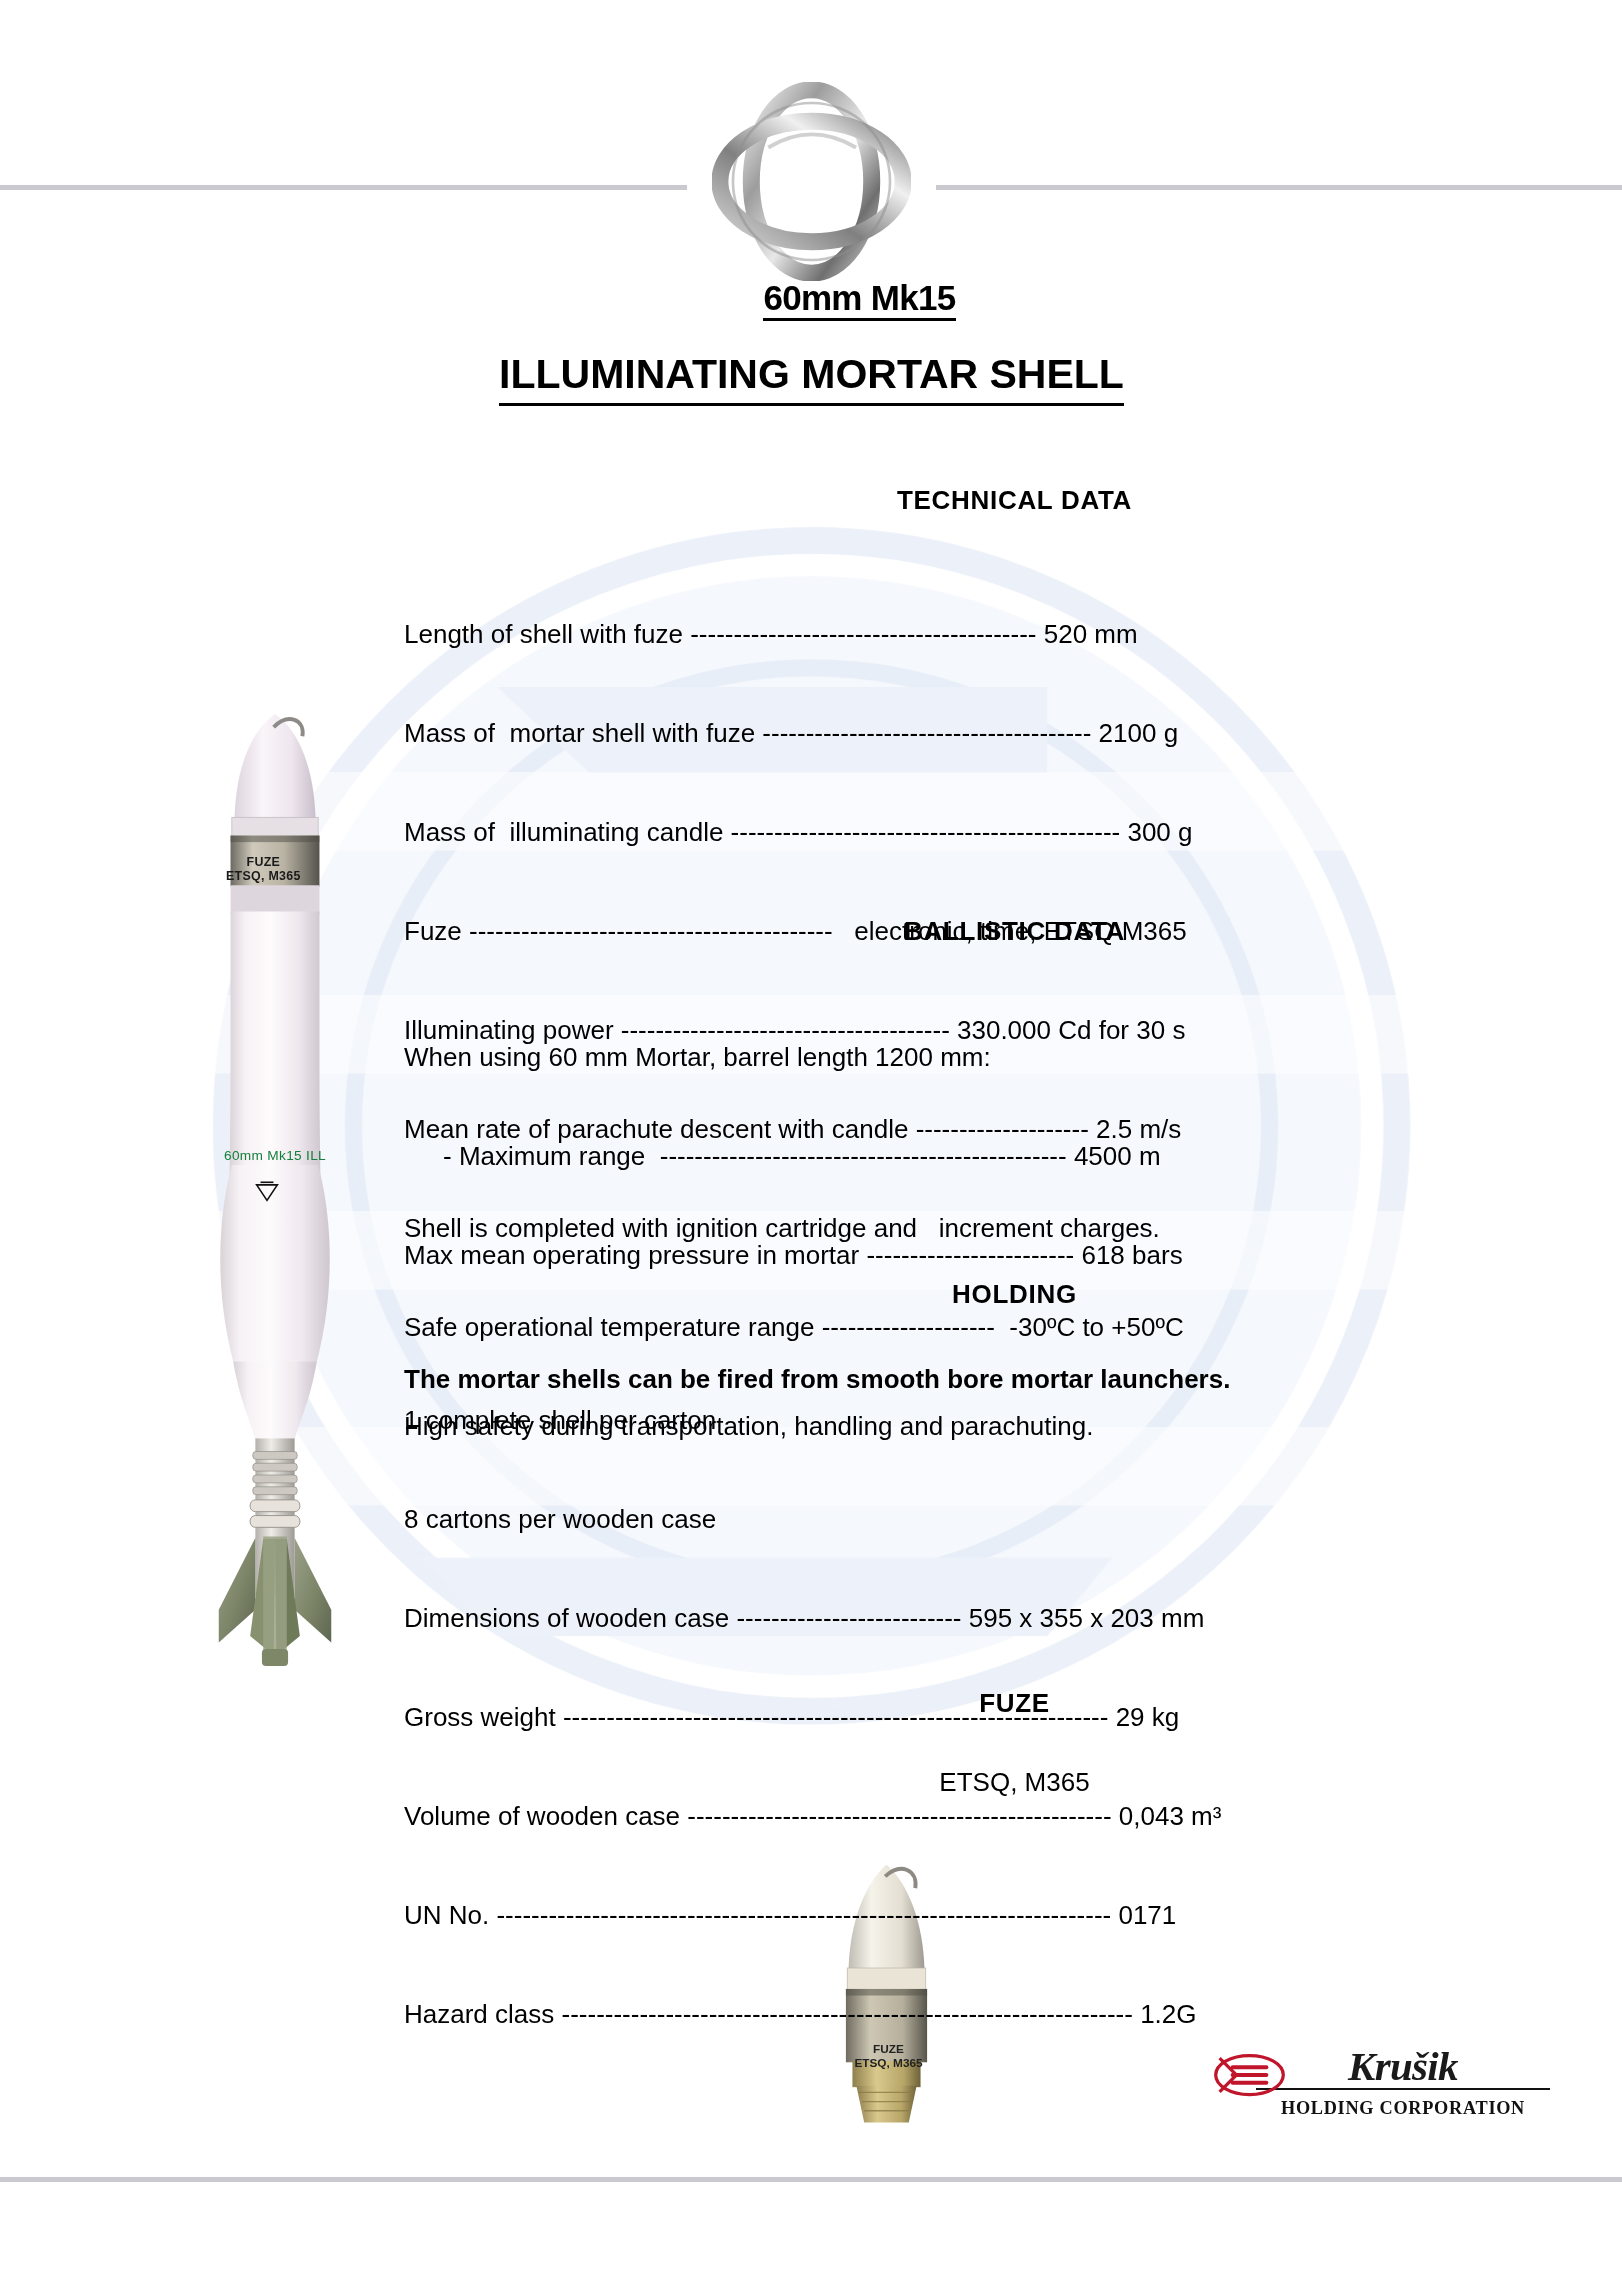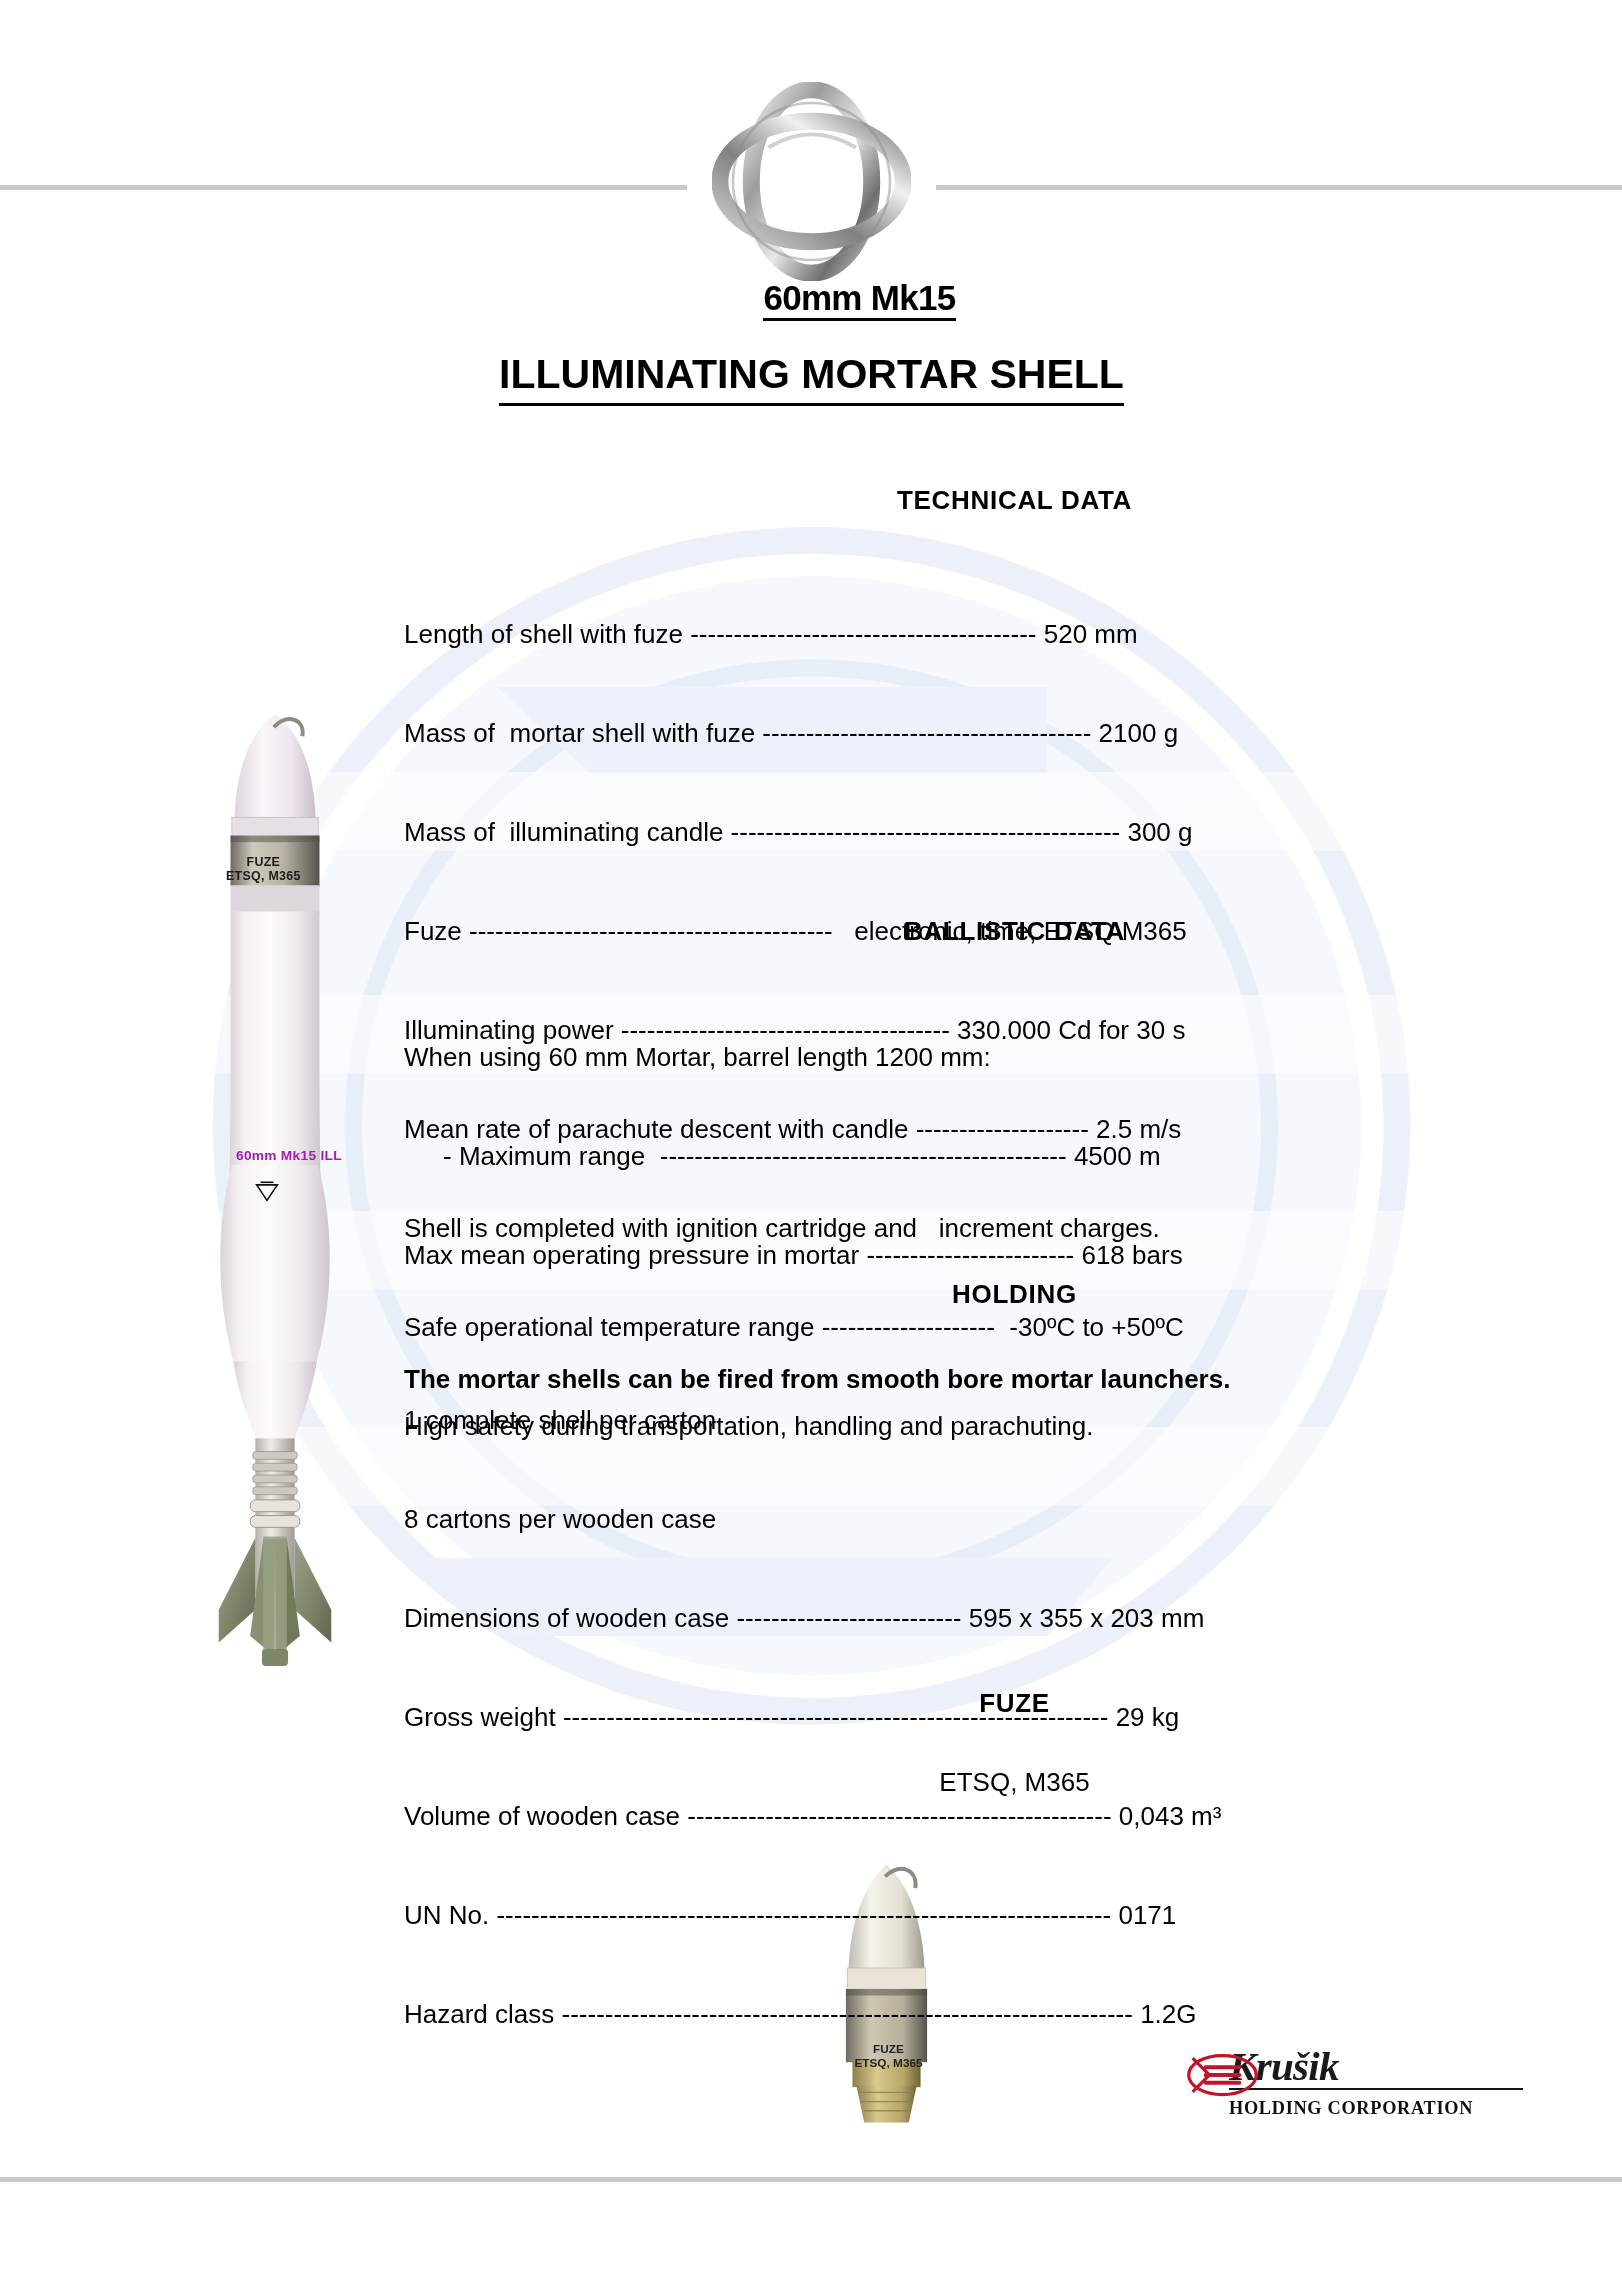--- a/index.html
+++ b/index.html
@@ -144,25 +144,25 @@
     font-size: 12.4px;
     font-weight: bold;
     color: #1a1a1a;
     text-align: center;
     line-height: 14.4px;
     z-index: 5;
     letter-spacing: 0.3px;
   }
   .shell-label-body {
     position: absolute;
-    left: 236px;
+    left: 224px;
     top: 1148px;
     font-size: 13.7px;
-    font-weight: bold;
-    color: #a21caf;
+    font-weight: normal;
+    color: #15803d;
     z-index: 5;
     letter-spacing: 0.3px;
   }
   .shell-mark {
     position: absolute;
     left: 254px;
     top: 1181px;
     z-index: 5;
   }
 
@@ -193,25 +193,25 @@
     position: absolute;
     left: 0;
     top: 2177px;
     width: 1623px;
     height: 4.6px;
     background: #c9c9cf;
     z-index: 2;
   }
   .brand {
     position: absolute;
-    left: 1229px;
+    left: 1256px;
     top: 2045px;
     width: 294px;
     z-index: 4;
-    text-align: left;
+    text-align: center;
   }
   .brand-name {
     font-family: "Liberation Serif", serif;
     font-size: 41px;
     font-weight: bold;
     font-style: italic;
     color: #1a1a1a;
     letter-spacing: -0.7px;
     line-height: 42px;
   }

